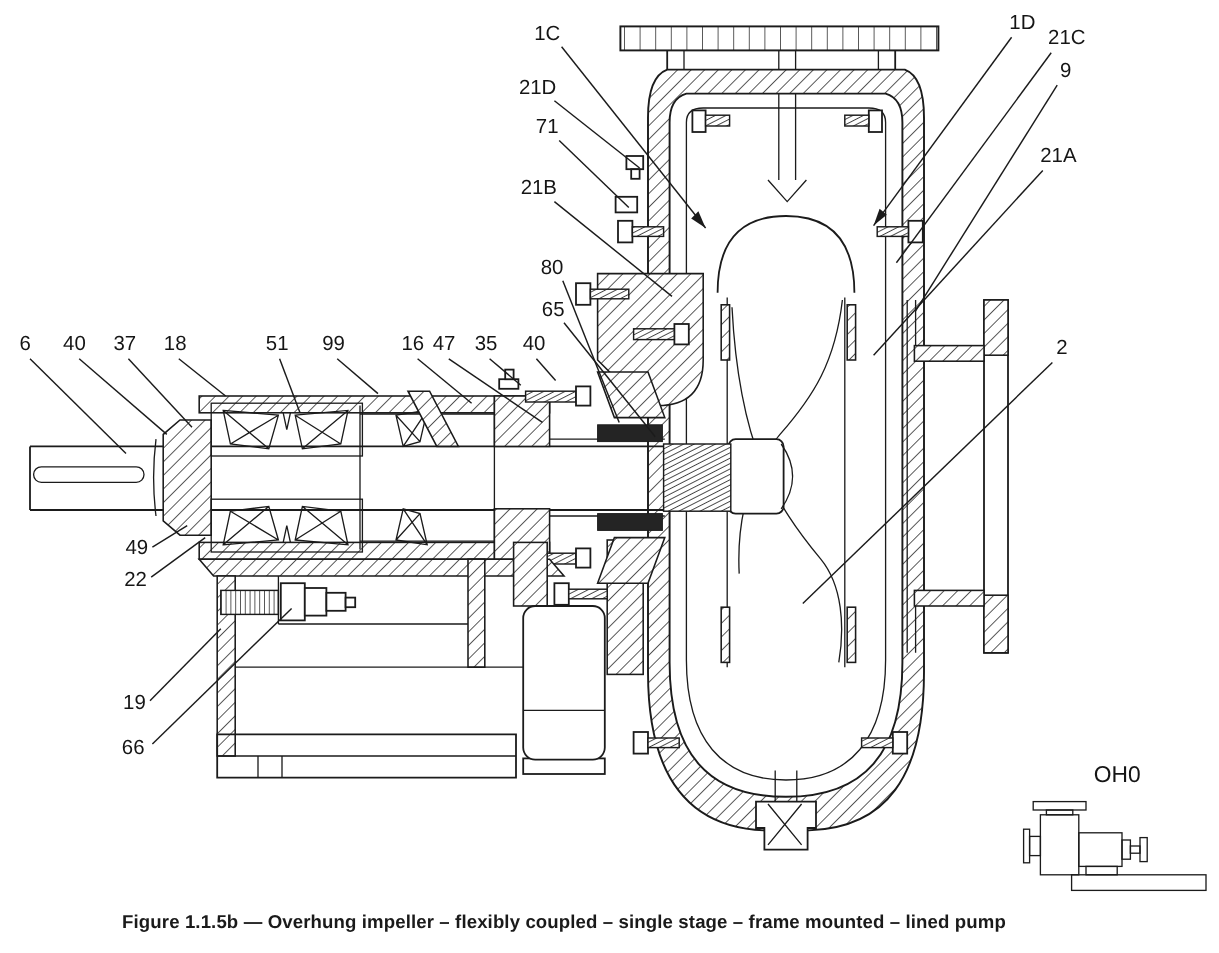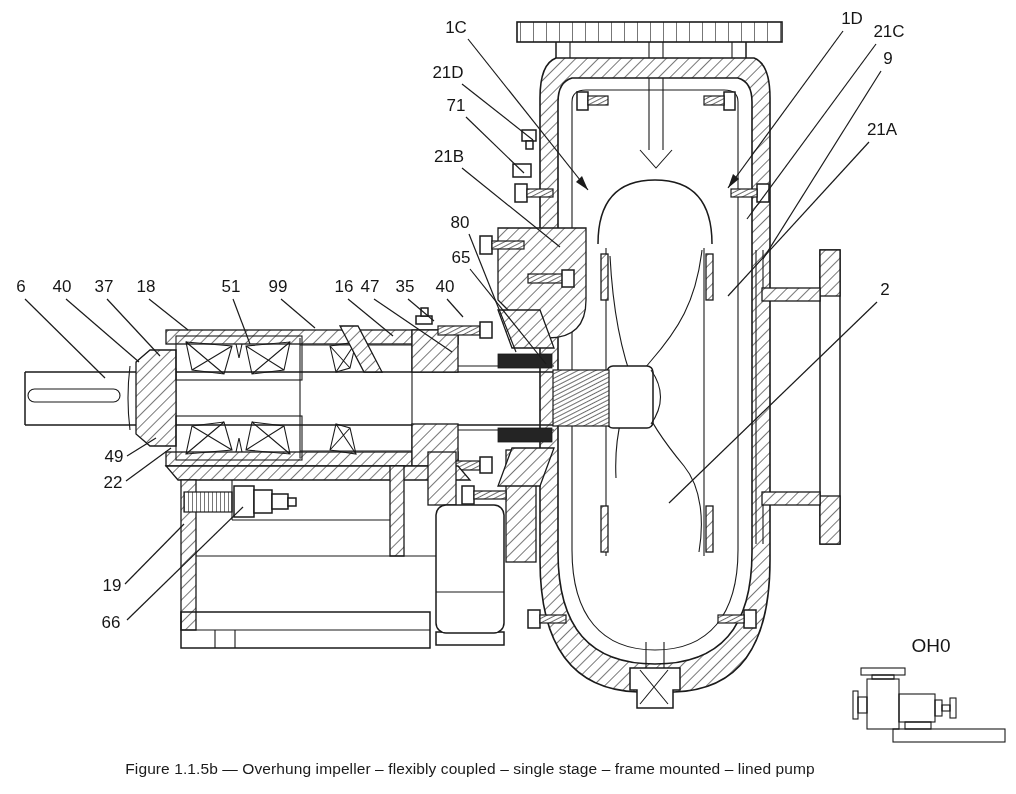--- a/index.html
+++ b/index.html
@@ -1,20 +1,20 @@
 <!DOCTYPE html>
 <html><head>
 <meta charset="utf-8">
 <style>
   html,body{margin:0;padding:0;background:#ffffff;}
   .page{position:relative;width:1016px;height:794px;background:#fff;overflow:hidden;
         font-family:"Liberation Sans", sans-serif;}
   svg{position:absolute;left:0;top:0;}
   .caption{position:absolute;left:0;top:760px;width:940px;text-align:center;
-           font-weight:normal;font-size:15.5px;color:#1a1a1a;letter-spacing:0.1px;}
+           font-weight:bold;font-size:15.5px;color:#1a1a1a;letter-spacing:0.1px;}
   text{font-family:"Liberation Sans", sans-serif;font-size:17px;fill:#151515;}
   .oh0t{font-size:19px;}
   .ln{stroke:#1b1b1b;stroke-width:1.5;fill:none;}
   .thin{stroke:#1b1b1b;stroke-width:1.1;fill:none;}
   .wh{fill:#ffffff;stroke:#1b1b1b;stroke-width:1.5;}
   .ht{fill:url(#hatch);stroke:#1b1b1b;stroke-width:1.3;}
   .thr{fill:url(#thread);stroke:#1b1b1b;stroke-width:1.2;}
   .dk{fill:#242424;stroke:#1b1b1b;stroke-width:0.8;}
   .ld{stroke:#1b1b1b;stroke-width:1.2;fill:none;}
 </style>

